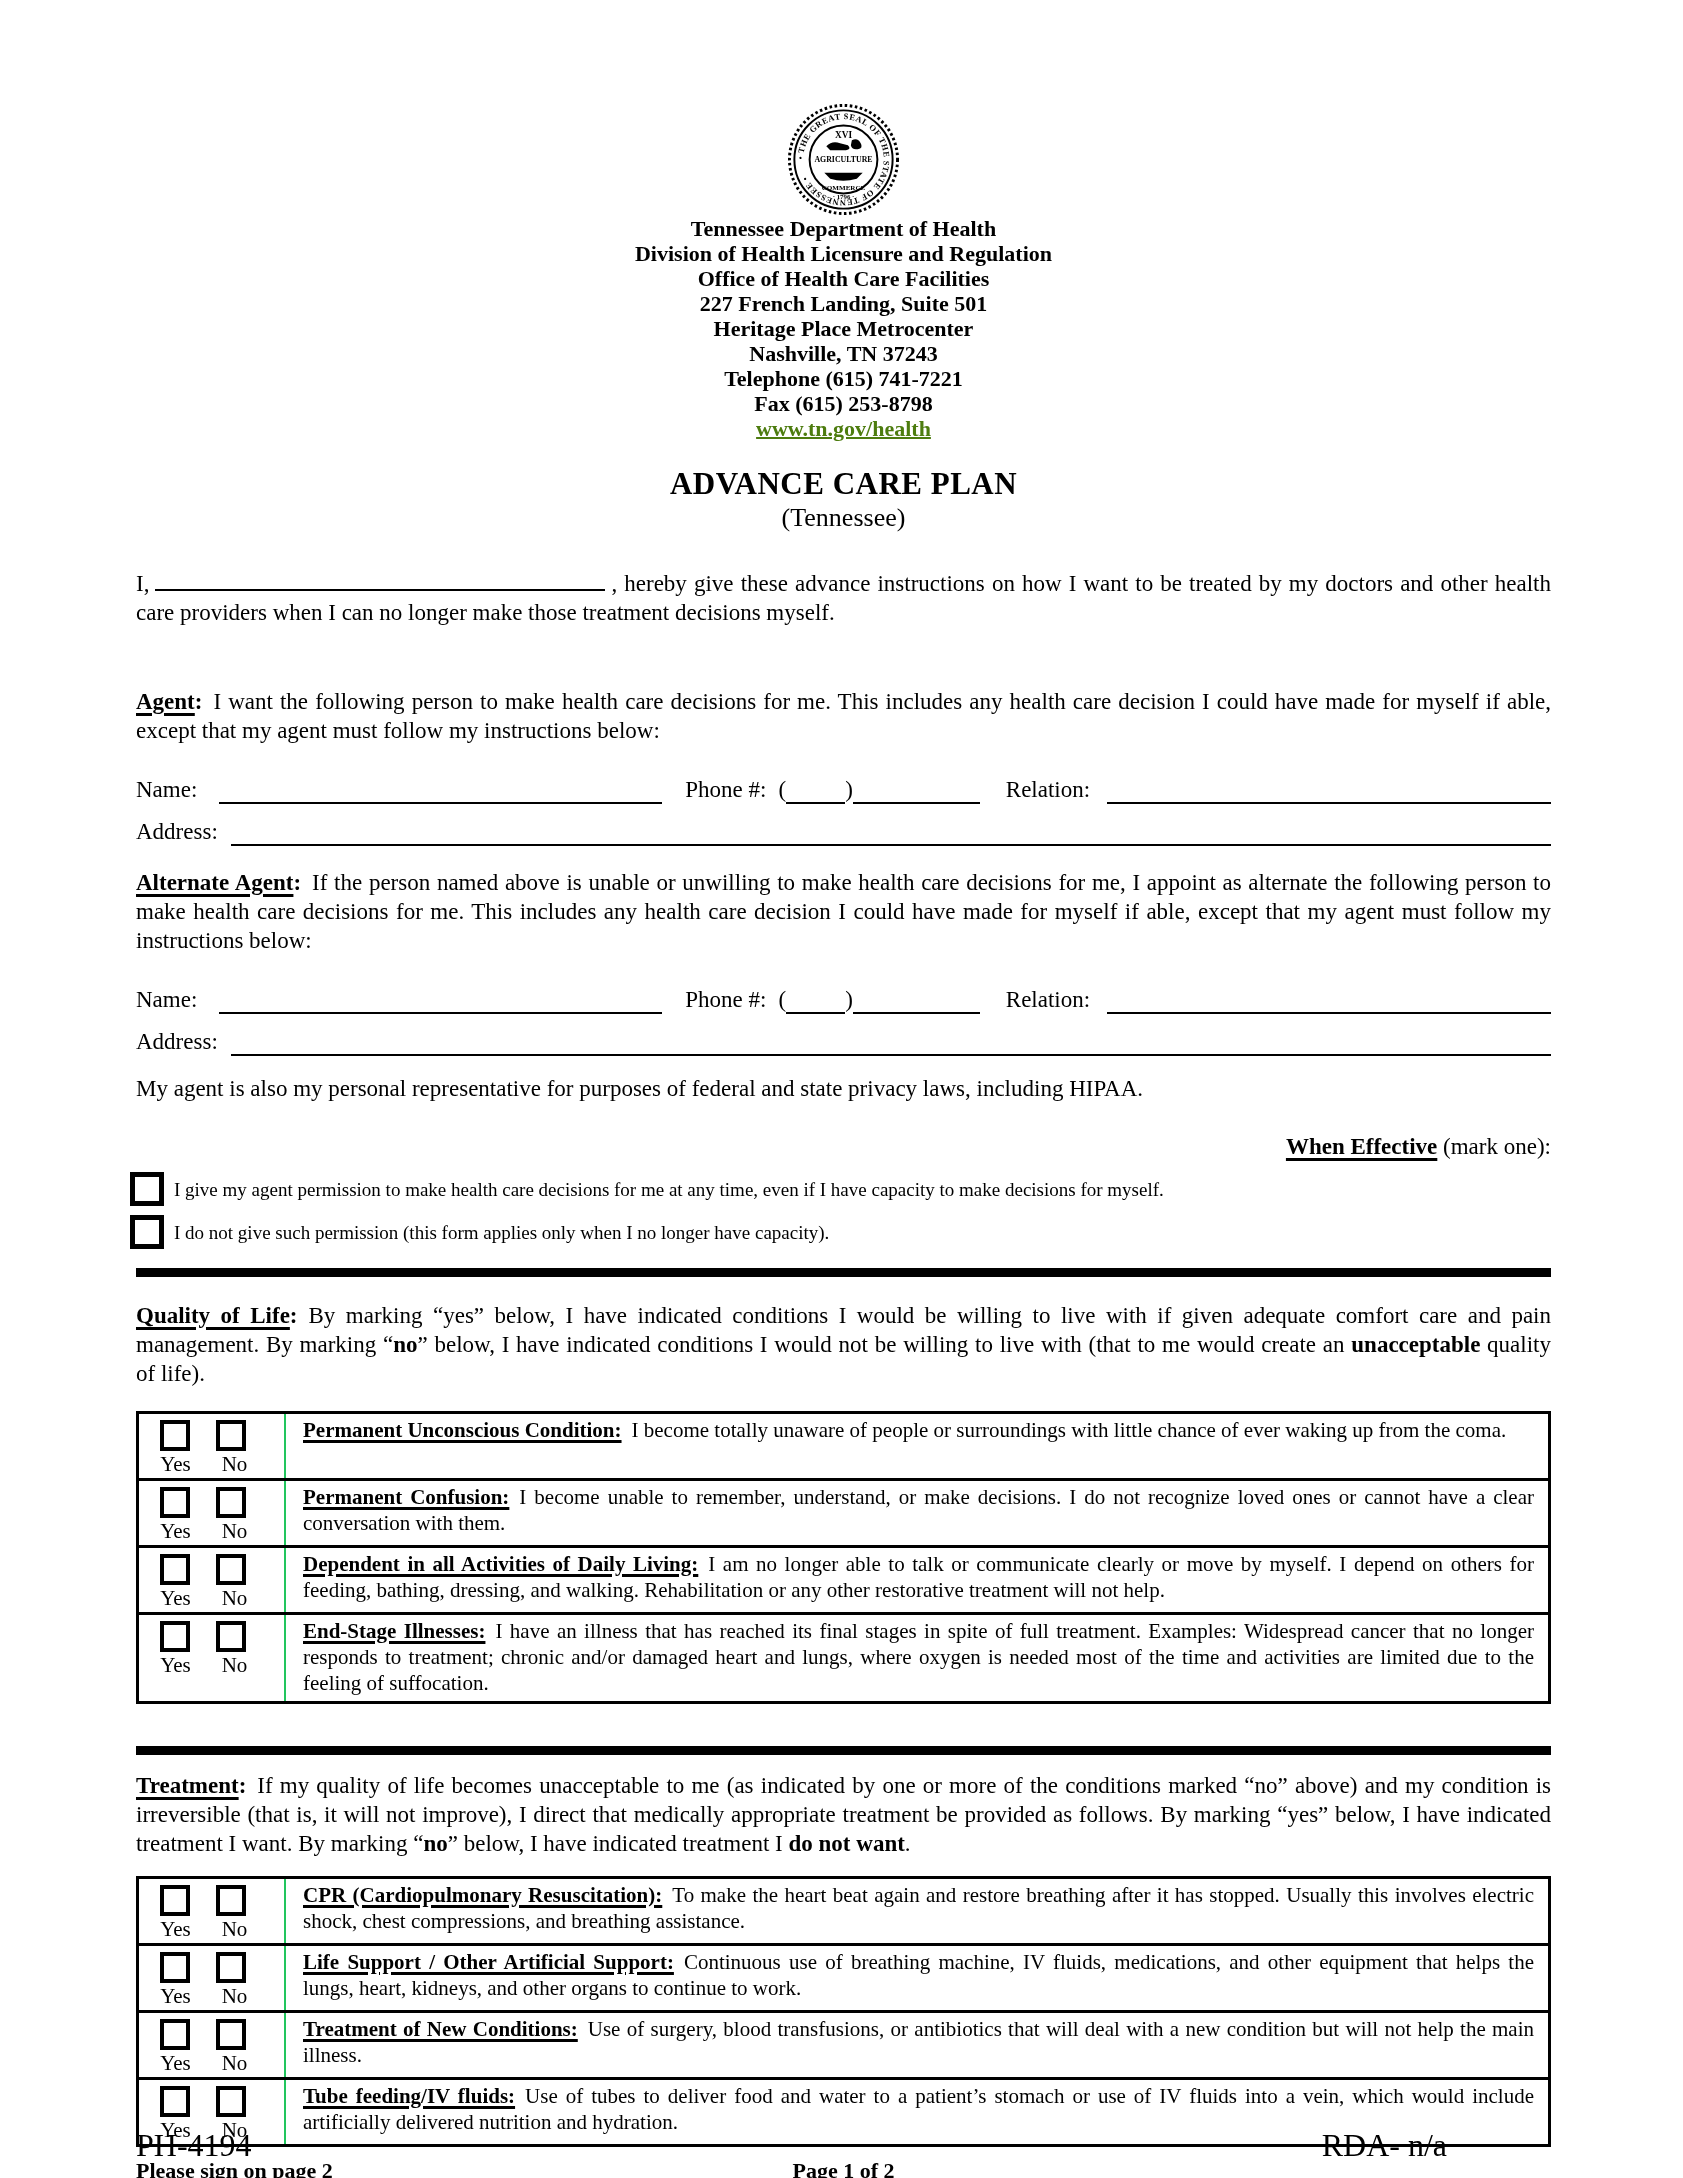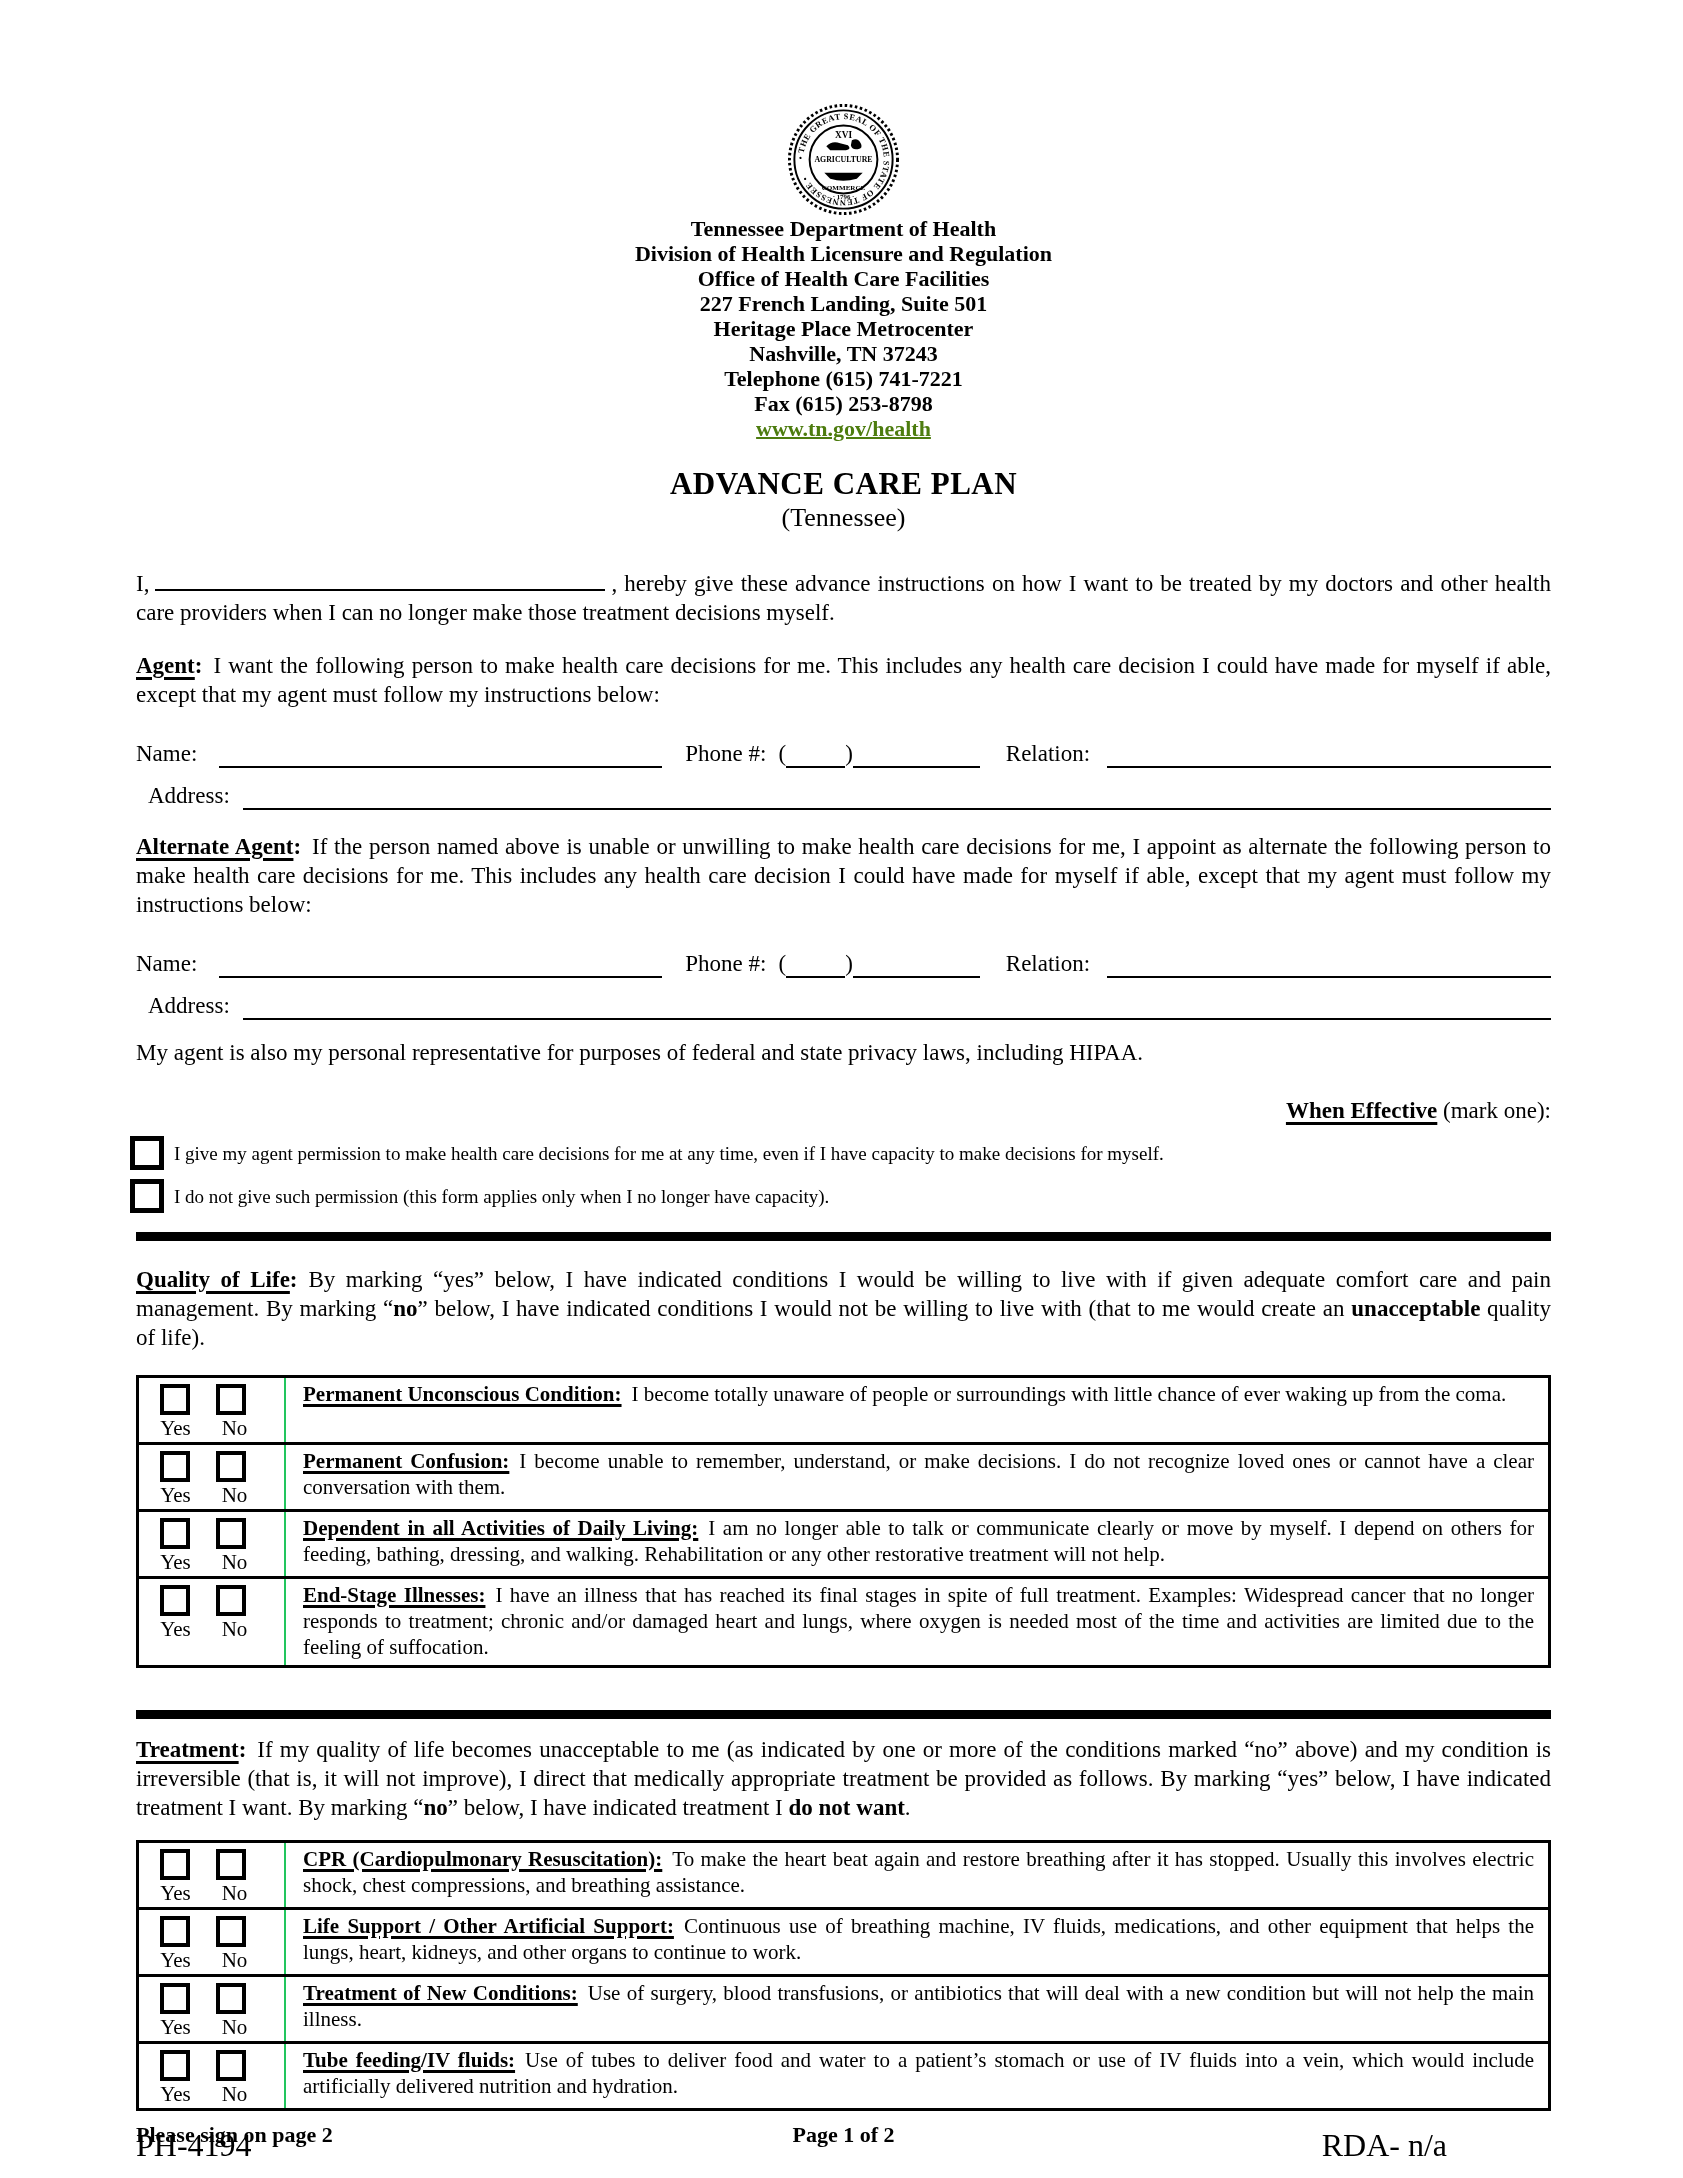--- a/index.html
+++ b/index.html
@@ -13,35 +13,35 @@
   .hlink{font-weight:bold;font-size:22px;line-height:26px;color:#4d7c0f;text-decoration:underline;text-decoration-thickness:2px;}
 
   
   .titleblock{text-align:center;margin-top:24px;}
   .t-main{font-weight:bold;font-size:31px;line-height:36px;letter-spacing:0.5px;}
   .t-sub{font-size:26px;line-height:31px;}
 
   
   .para{font-size:23px;line-height:29px;text-align:justify;margin:0;}
   .mt-intro{margin-top:32px;}
-  .mt-agent{margin-top:24px;}
+  .mt-agent{margin-top:60px;}
   .mt-alt{margin-top:22px;}
   .mt-hipaa{margin-top:18px;text-align:left;}
   .hu{font-weight:bold;text-decoration:underline;text-decoration-thickness:2.5px;text-underline-offset:4px;}
   .hcolon{font-weight:bold;margin-right:11px;}
   .b{font-weight:bold;}
 
   
   .bl{display:inline-block;border-bottom:2px solid #000;height:24px;vertical-align:baseline;}
   .bl-intro{width:450px;margin:0 6px;}
 
   
   .frow{display:flex;align-items:flex-end;font-size:23px;line-height:29px;}
   .mt-name{margin-top:30px;}
-  .mt-addr{margin-top:13px;margin-left:12px;}
+  .mt-addr{margin-top:13px;}
   .frow .bl{height:26px;}
   .bl-name{width:443px;margin-left:22px;margin-right:23px;}
   .paren{margin-left:12px;}
   .bl-ph-in{width:59px;}
   .bl-ph-out{width:127px;margin-right:26px;}
   .bl-rel{flex:1;margin-left:17px;}
   .bl-address{flex:1;margin-left:13px;}
 
   
   .we-head{margin-top:28px;font-size:23px;line-height:32px;text-align:right;}

